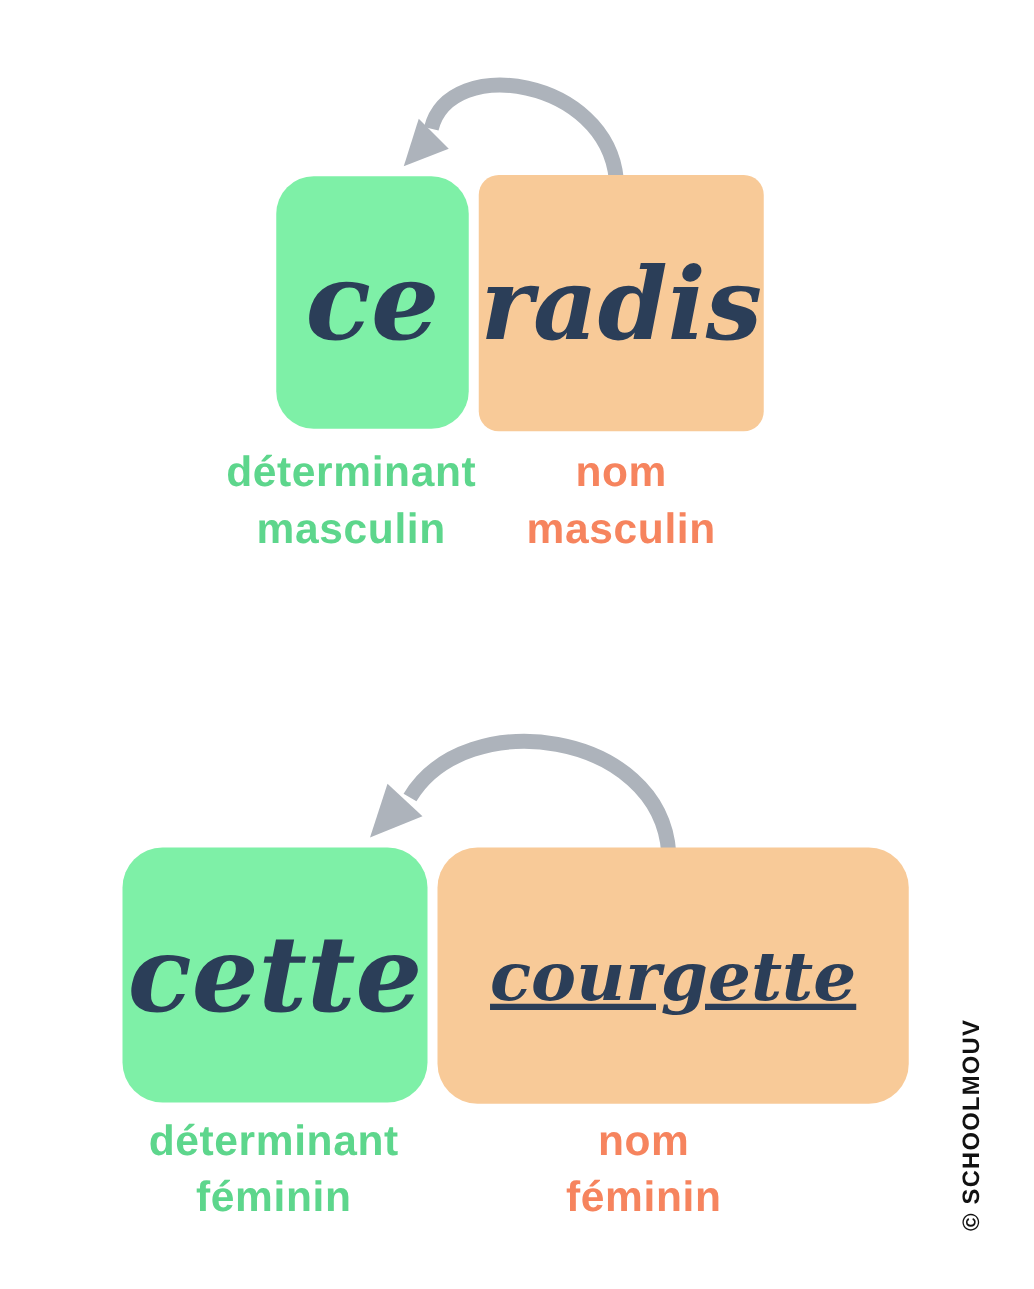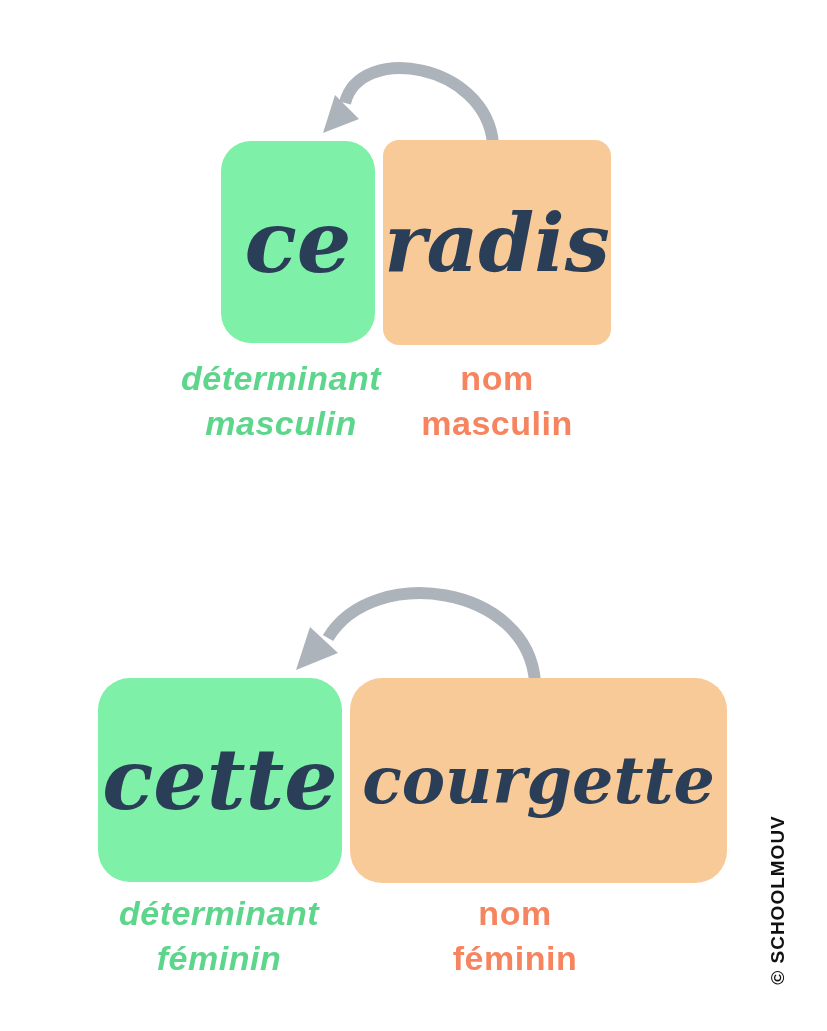--- a/index.html
+++ b/index.html
@@ -31,32 +31,32 @@
     line-height: 1;
     white-space: nowrap;
   }
   .box-top-det    { left: 221px; top: 141px; width: 154px; height: 202px; border-radius: 30px; }
   .box-top-noun   { left: 383px; top: 140px; width: 228px; height: 205px; border-radius: 16px; }
   .box-bot-det    { left:  98px; top: 678px; width: 244px; height: 204px; border-radius: 32px; text-align: center; }
   .box-bot-noun   { left: 350px; top: 678px; width: 377px; height: 205px; border-radius: 32px; }
   .word-ce        { font-size: 86px; }
   .word-radis     { font-size: 80px; }
   .word-cette     { font-size: 84px; }
-  .word-courgette { font-size: 65px; }
+  .word-courgette { font-size: 54px; text-decoration: underline; }
 
   .caption {
     position: absolute;
     width: 300px;
     text-align: center;
     font-weight: bold;
     font-size: 34px;
     line-height: 45px;
     letter-spacing: 0.5px;
   }
-  .caption-green { color: var(--det-label, #5dd68c); font-style: italic; }
+  .caption-green { color: var(--det-label, #5dd68c); }
   .caption-coral { color: var(--noun-label, #f6845e); }
   .cap-top-det  { left: 131px; top: 356px; }
   .cap-top-noun { left: 347px; top: 356px; }
   .cap-bot-det  { left:  69px; top: 891px; }
   .cap-bot-noun { left: 365px; top: 891px; }
 
   .arrow-svg { position: absolute; }
   .arrow-top { left: 285px; top: 45px; }
   .arrow-bot { left: 278px; top: 563px; }
 

